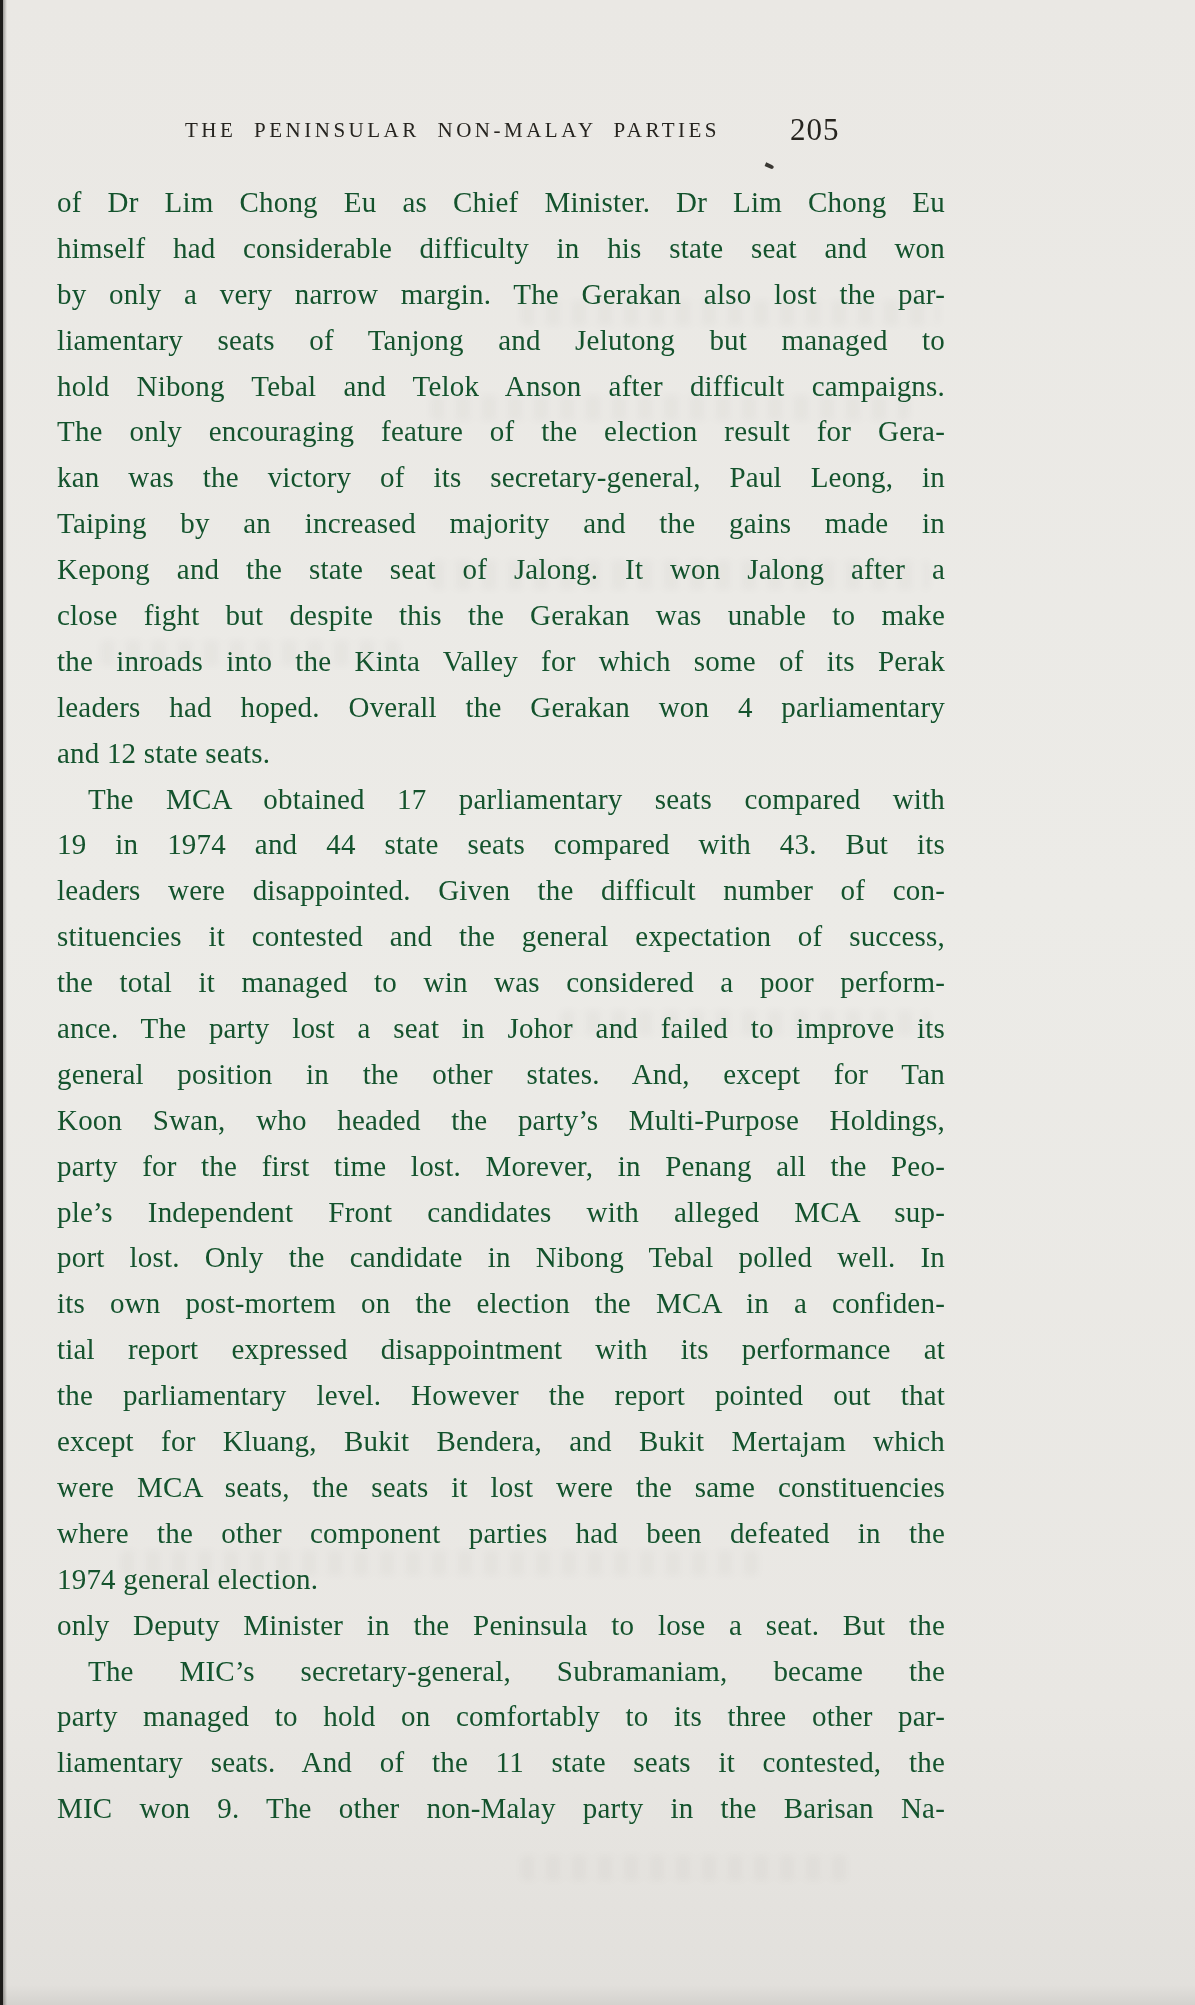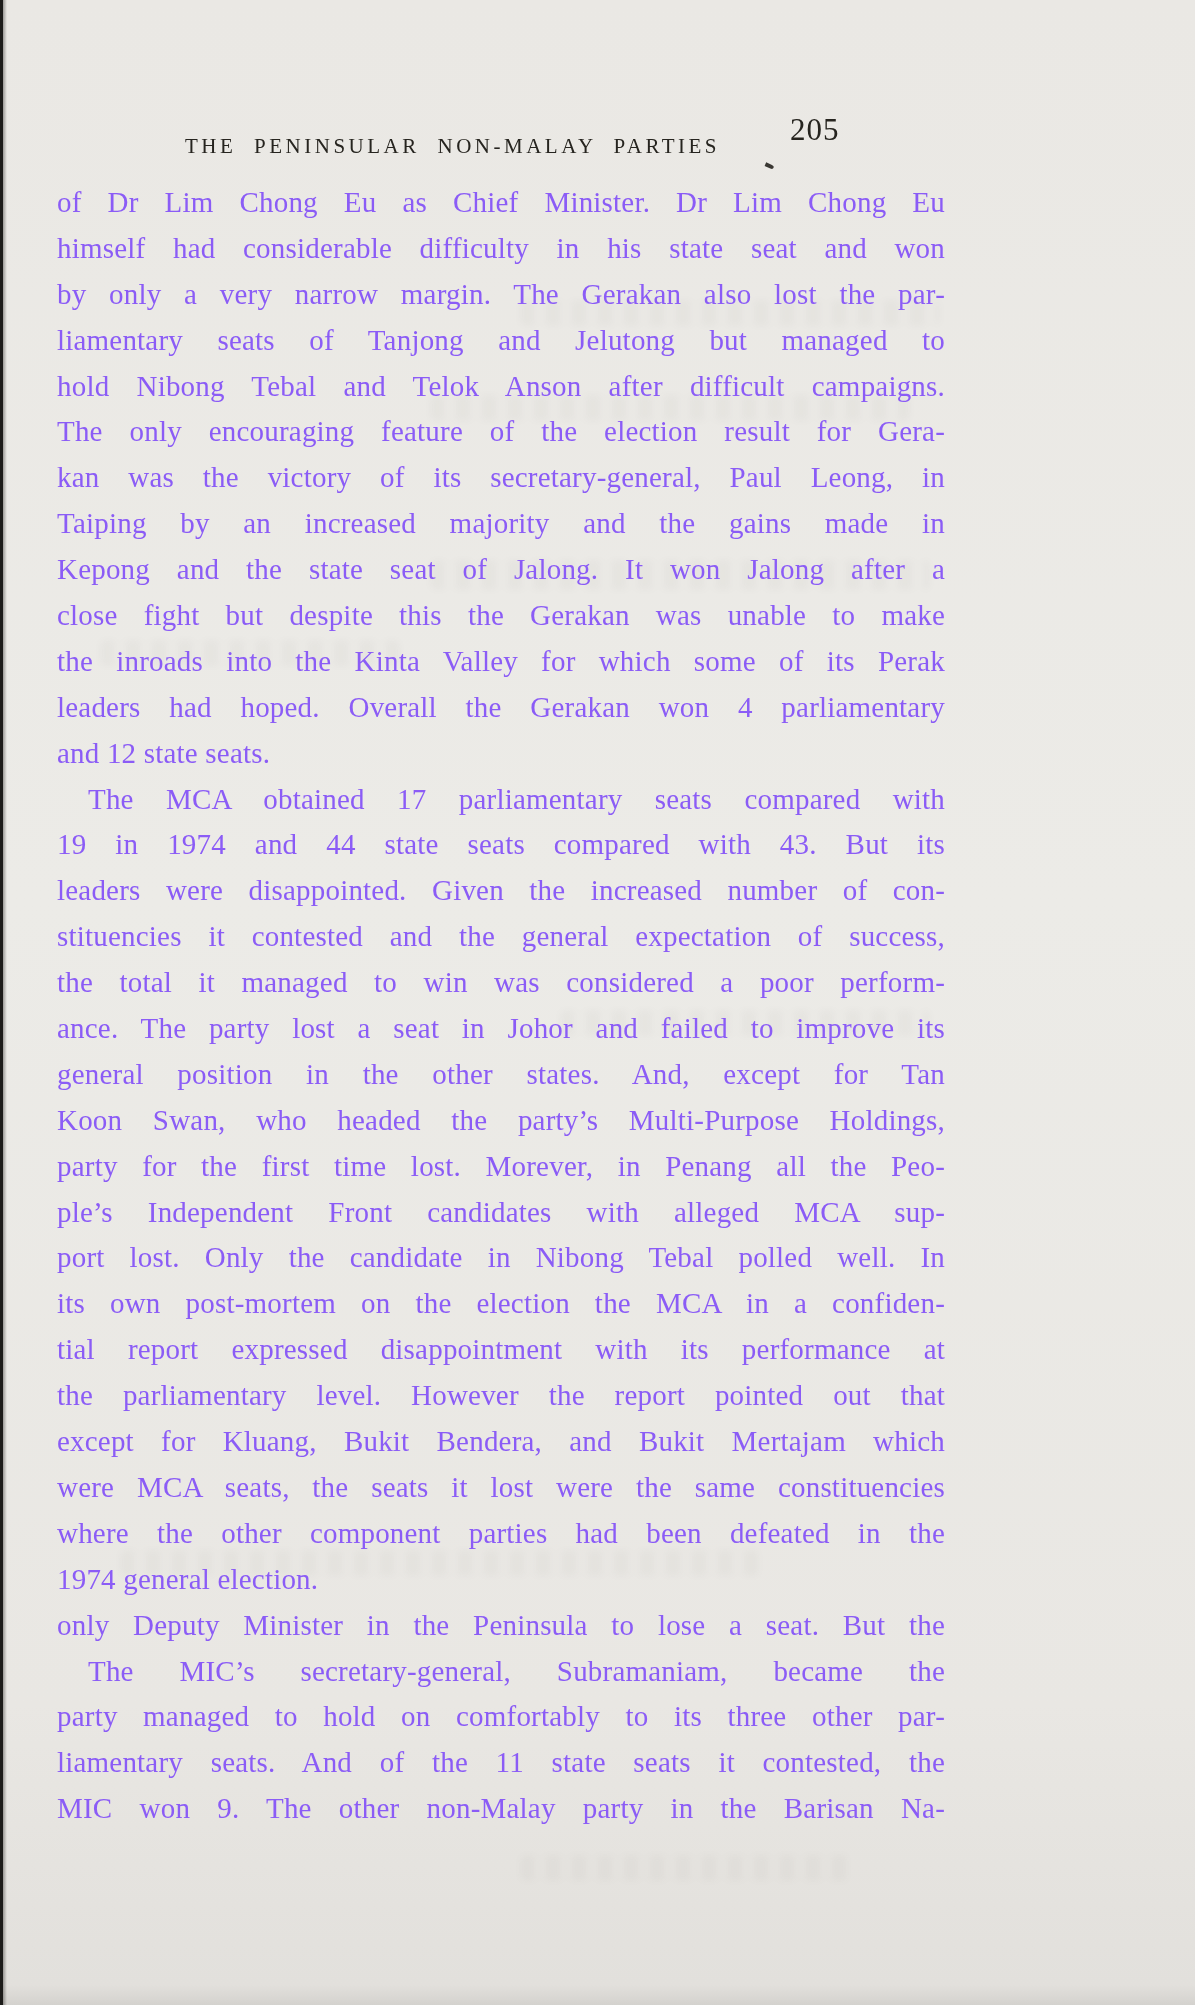--- a/index.html
+++ b/index.html
@@ -41,21 +41,21 @@
   .g3{left:100px;top:640px;width:300px;}
   .g4{left:560px;top:1010px;width:370px;}
   .g5{left:120px;top:1550px;width:640px;}
   .g6{left:520px;top:1855px;width:330px;}
   .g7{left:430px;top:395px;width:480px;}
 
   .header{
     position:absolute;left:57px;top:112px;width:888px;height:46px;
   }
   .running-title{
-    position:absolute;left:128px;top:22px;
+    position:absolute;left:128px;top:6px;
     font-size:21px;
     letter-spacing:3.5px;
     word-spacing:9px;
     color:#26241F;
     white-space:nowrap;
   }
   .page-number{
     position:absolute;left:733px;top:0;
     font-size:31px;
     color:#26241F;
@@ -64,21 +64,21 @@
   .stray-mark{
     position:absolute;left:708px;top:52px;
     width:9px;height:4px;
     background:#3a3833;
     border-radius:0 60% 60% 0 / 0 100% 100% 0;
     transform:rotate(24deg);
   }
 
   .page-body{
     position:absolute;left:57px;top:180px;width:888px;
-    color:#8b5cf6;
+    color:#14532d;
   }
   .paragraph{margin:0;}
   .line{
     height:45.9px;
     line-height:45.9px;
     font-size:29px;
     text-align:justify;
     text-align-last:justify;
     white-space:normal;
     letter-spacing:0.2px;
@@ -120,21 +120,21 @@
       <div class="line">Taiping by an increased majority and the gains made in</div>
       <div class="line">Kepong and the state seat of Jalong. It won Jalong after a</div>
       <div class="line">close fight but despite this the Gerakan was unable to make</div>
       <div class="line">the inroads into the Kinta Valley for which some of its Perak</div>
       <div class="line">leaders had hoped. Overall the Gerakan won 4 parliamentary</div>
       <div class="line end">and 12 state seats.</div>
     </div>
     <div class="paragraph">
       <div class="line indent">The MCA obtained 17 parliamentary seats compared with</div>
       <div class="line">19 in 1974 and 44 state seats compared with 43. But its</div>
-      <div class="line">leaders were disappointed. Given the increased number of con-</div>
+      <div class="line">leaders were disappointed. Given the difficult number of con-</div>
       <div class="line">stituencies it contested and the general expectation of success,</div>
       <div class="line">the total it managed to win was considered a poor perform-</div>
       <div class="line">ance. The party lost a seat in Johor and failed to improve its</div>
       <div class="line">general position in the other states. And, except for Tan</div>
       <div class="line">Koon Swan, who headed the party’s Multi-Purpose Holdings,</div>
       <div class="line">party for the first time lost. Morever, in Penang all the Peo-</div>
       <div class="line">ple’s Independent Front candidates with alleged MCA sup-</div>
       <div class="line">port lost. Only the candidate in Nibong Tebal polled well. In</div>
       <div class="line">its own post-mortem on the election the MCA in a confiden-</div>
       <div class="line">tial report expressed disappointment with its performance at</div>

